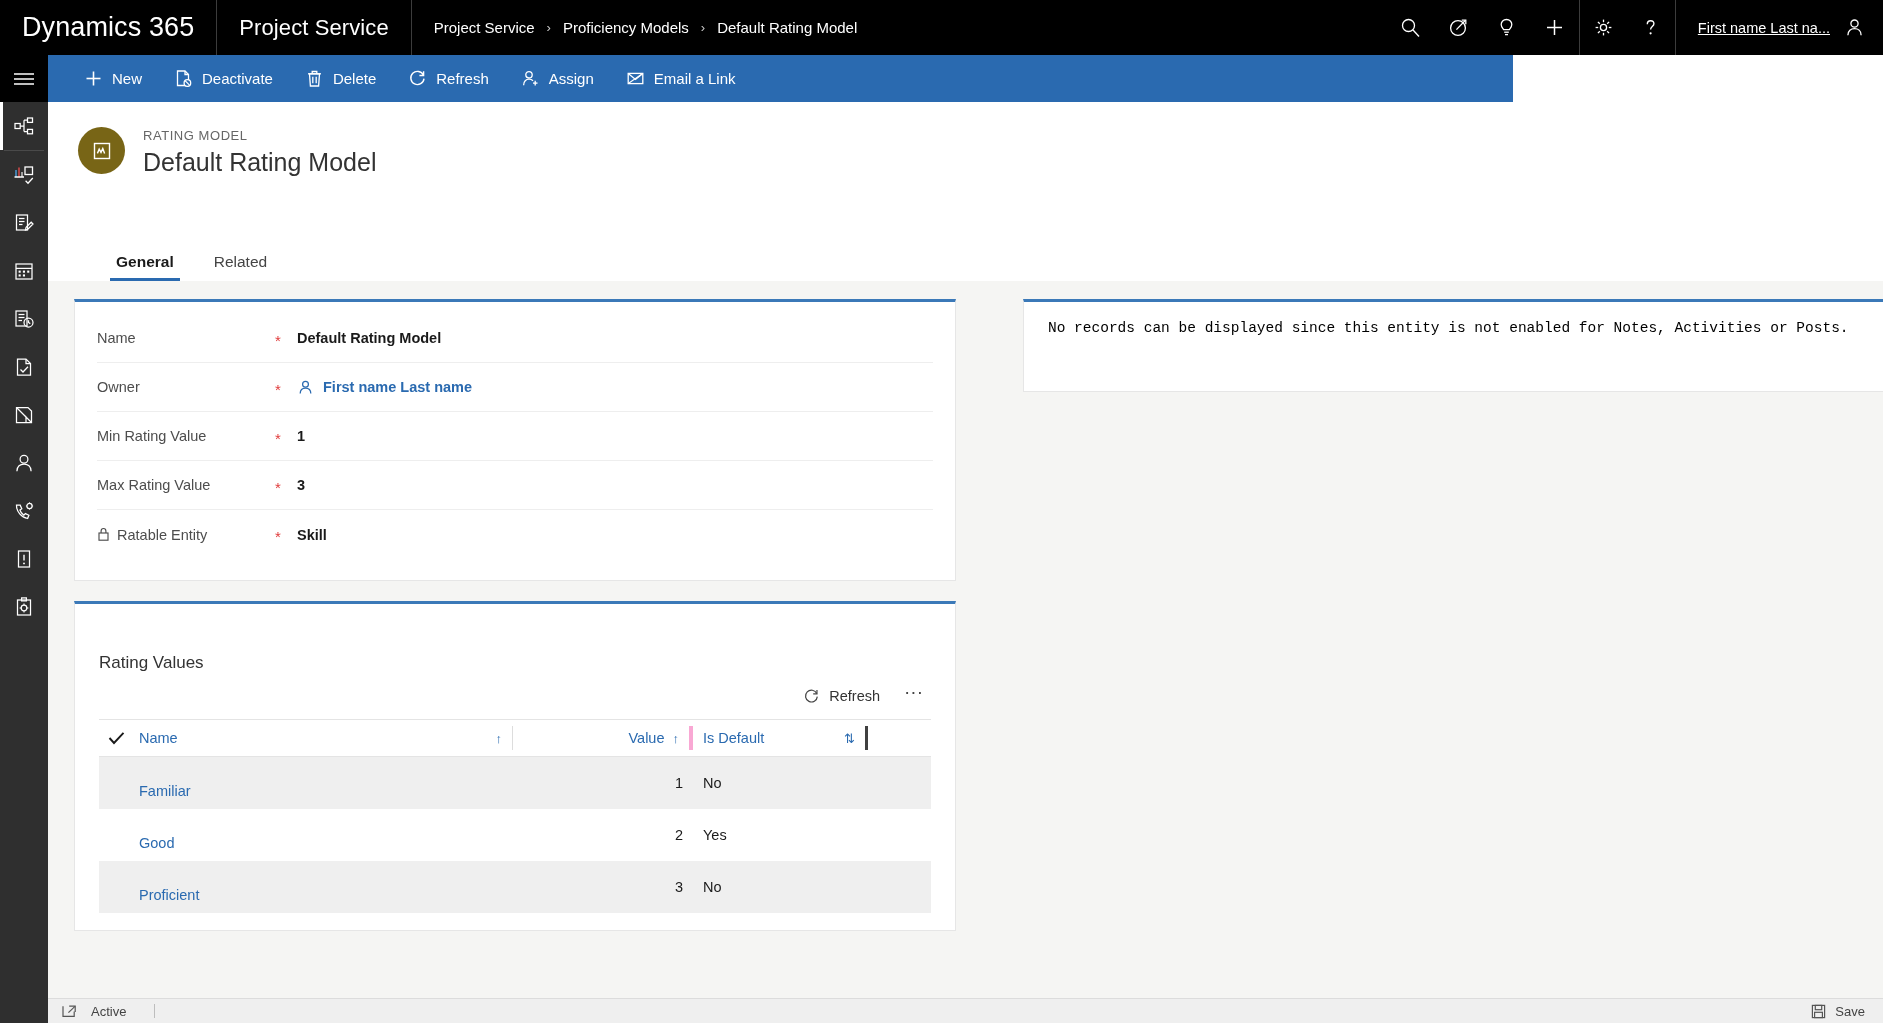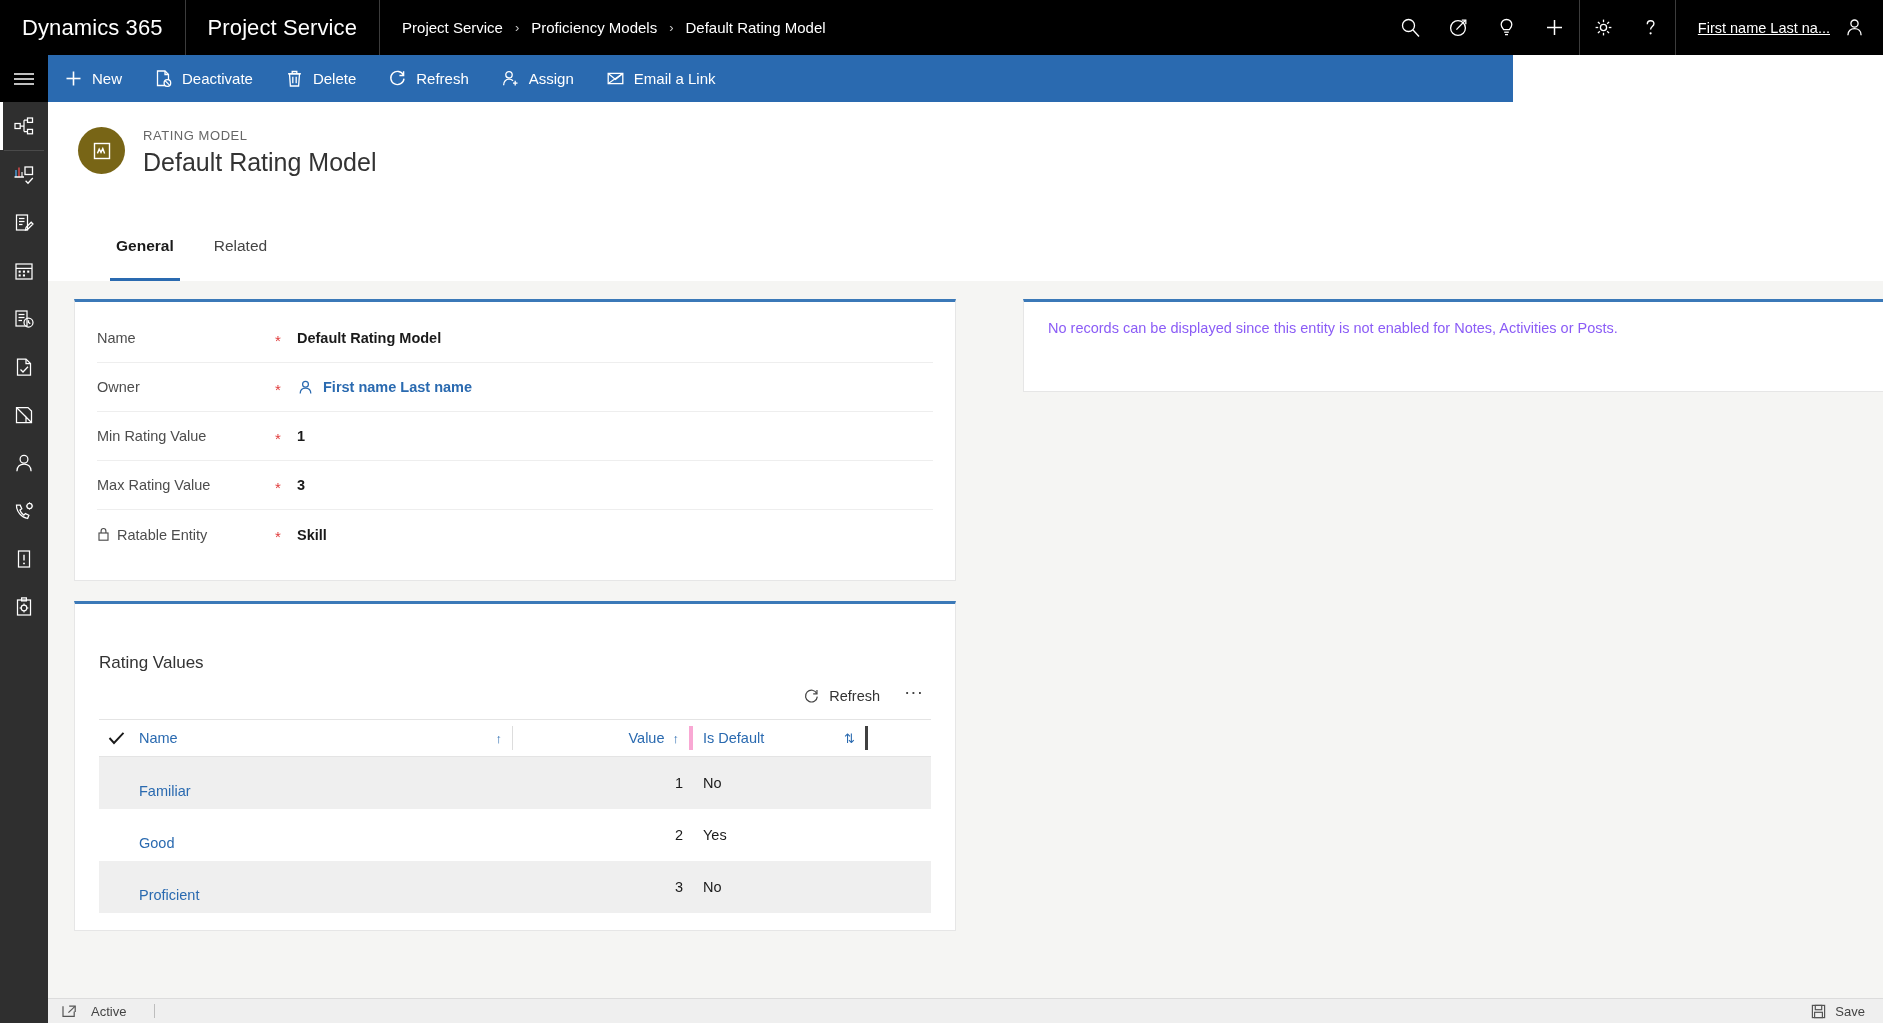--- a/index.html
+++ b/index.html
@@ -11,21 +11,21 @@
   }
   #app { position: relative; width: 1883px; height: 1023px; }
 
   
   .topnav {
     position: absolute; top: 0; left: 0; width: 1883px; height: 55px;
     background: #000000; display: flex; align-items: stretch; color: #ffffff;
   }
   .topnav-brand {
     display: flex; align-items: center; padding: 0 22px;
-    font-size: 22px; font-weight: 300; letter-spacing: .1px;
+    font-size: 27px; font-weight: 300; letter-spacing: .1px;
     border-right: 1px solid #3c3c3c; white-space: nowrap;
   }
   .topnav-app {
     display: flex; align-items: center; padding: 0 22px;
     font-size: 22px; font-weight: 300; letter-spacing: .1px;
     border-right: 1px solid #3c3c3c; white-space: nowrap;
   }
   .breadcrumb {
     display: flex; align-items: center; padding: 0 22px; gap: 12px;
     font-size: 15px; font-weight: 400; color: #ffffff; white-space: nowrap;
@@ -66,21 +66,21 @@
   }
   .rail-item.active { background: #2f2f2f; }
   .rail-sep {
     height: 1px; background: #4a4a4a; margin: 0 4px;
   }
 
   
   .cmdbar {
     position: absolute; top: 55px; left: 48px; width: 1465px; height: 47px;
     background: #2a6ab0; display: flex; align-items: flex-end; color: #ffffff;
-    padding-left: 0;
+    padding-left: 20px;
   }
   .cmd-btn {
     display: flex; align-items: center; gap: 9px; height: 100%;
     padding: 0 16px; font-size: 15px; cursor: pointer; white-space: nowrap;
   }
   .cmd-ico { display: flex; align-items: center; justify-content: center; width: 19px; height: 19px; }
 
   
   .body {
     position: absolute; top: 102px; left: 48px; width: 1835px; height: 900px;
@@ -102,21 +102,21 @@
   .record-title {
     font-size: 25px; color: #333333; font-weight: 400; margin-top: 5px;
   }
 
   
   .tabstrip {
     height: 46px; background: #ffffff; display: flex; align-items: flex-end;
     padding-left: 62px; border-bottom: 0;
   }
   .tab {
-    font-size: 15.5px; color: #444444; padding: 0 6px 26px 6px;
+    font-size: 15.5px; color: #444444; padding: 0 6px 10px 6px;
     margin-right: 28px; cursor: pointer; position: relative;
   }
   .tab.active { color: #1a1a1a; font-weight: 600; }
   .tab.active::after {
     content: ""; position: absolute; bottom: 0; left: 0; right: 0; height: 3px;
     background: #2a6ab0;
   }
 
   
   .canvas {
@@ -148,21 +148,21 @@
     display: flex; align-items: center; gap: 9px;
   }
   .field-value.link { color: #2a6ab0; font-weight: 700; }
   .field-value.plain { font-weight: 700; }
 
   
   .notes-card {
     position: absolute; left: 975px; top: 18px; width: 884px; height: 93px;
     padding: 18px 24px;
   }
-  .notes-text { font-size: 14.5px; color: #8b5cf6; }
+  .notes-text { font-size: 14.5px; color: #000000; font-family: Liberation Mono, monospace; }
 
   
   .grid-card {
     position: absolute; left: 26px; top: 320px; width: 882px; height: 330px;
     padding: 0;
   }
   .grid-title {
     font-size: 17px; color: #333333; padding: 17px 0 0 24px; font-weight: 400; margin-top: 32px;
   }
   .grid-toolbar {

